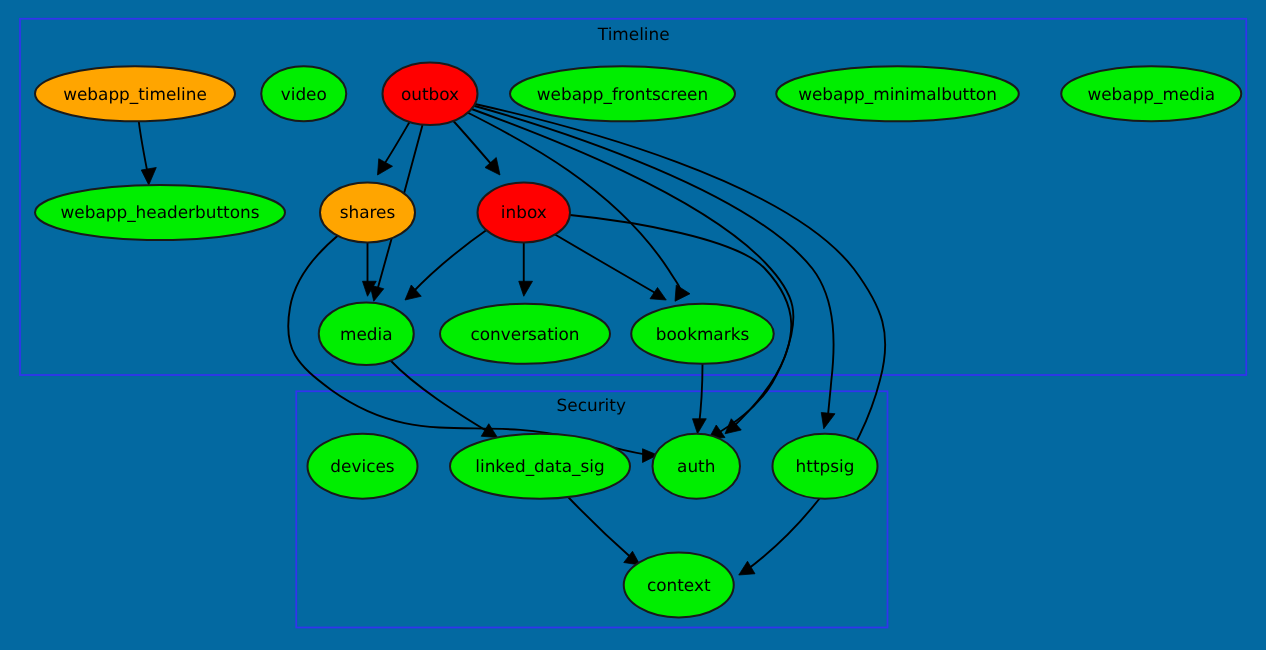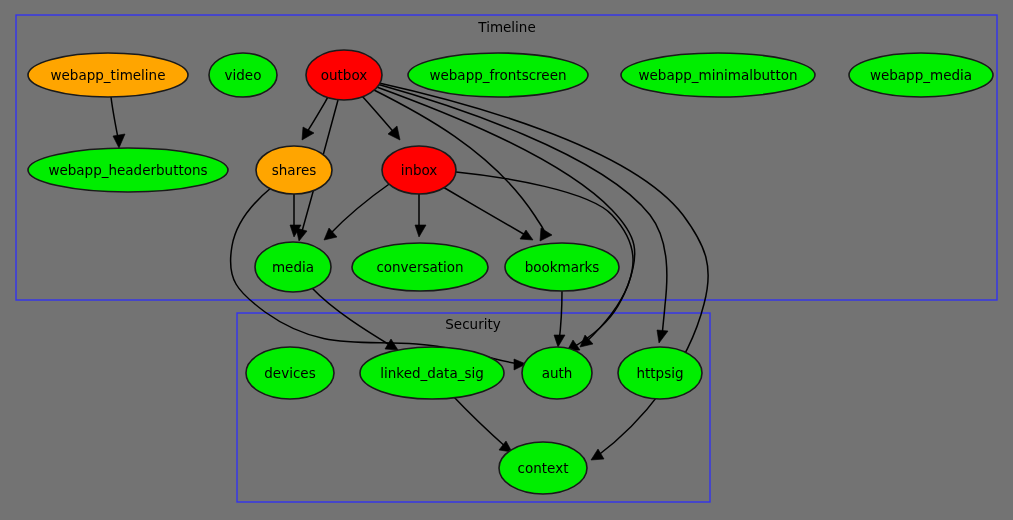--- a/index.html
+++ b/index.html
@@ -4,21 +4,21 @@
 <style>
   html, body {
     margin: 0;
     padding: 0;
     background: #ffffff;
   }
   #canvas-root {
     position: relative;
     width: 1013px;
     height: 520px;
-    background: #737373;
+    background: #0369a1;
     font-family: "DejaVu Sans", sans-serif;
     overflow: hidden;
   }
   svg#graph {
     display: block;
     width: 1013px;
     height: 520px;
   }
   .cluster-box {
     fill: none;

